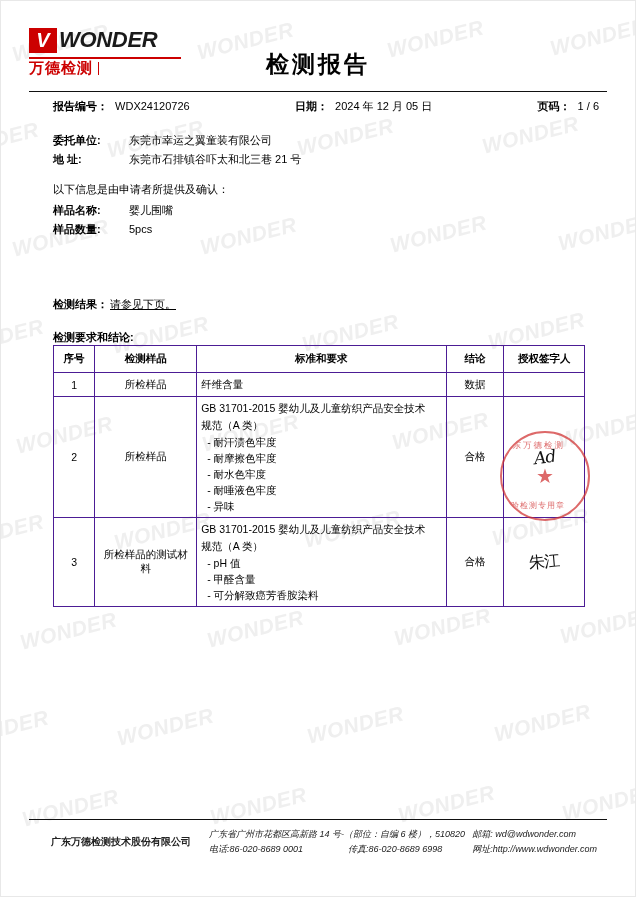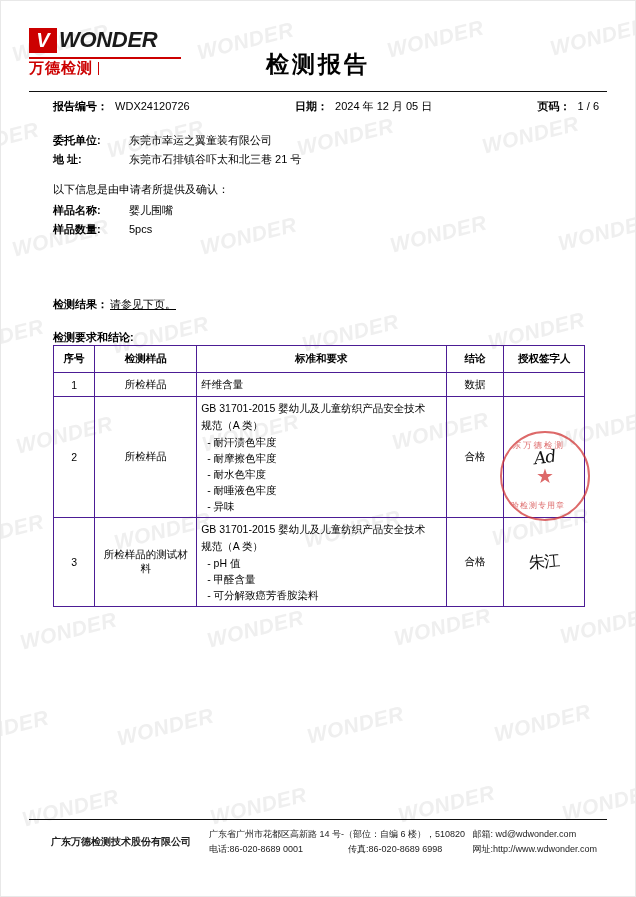--- a/index.html
+++ b/index.html
@@ -306,21 +306,21 @@
     top: 0;
     line-height: 15px;
   }
   .footer-right {
     position: absolute;
     right: 10px;
     top: 0;
     line-height: 15px;
     text-align: left;
   }
-  .fl-row { display: block; }
+  .fl-row { display: block; font-style: italic; }
 </style>
 </head>
 <body>
 
 <div id="page">
 
   <div class="wm-layer">
     <div class="wm" style="left:10px;  top:30px;">WONDER</div>
     <div class="wm" style="left:195px; top:28px;">WONDER</div>
     <div class="wm" style="left:385px; top:26px;">WONDER</div>

